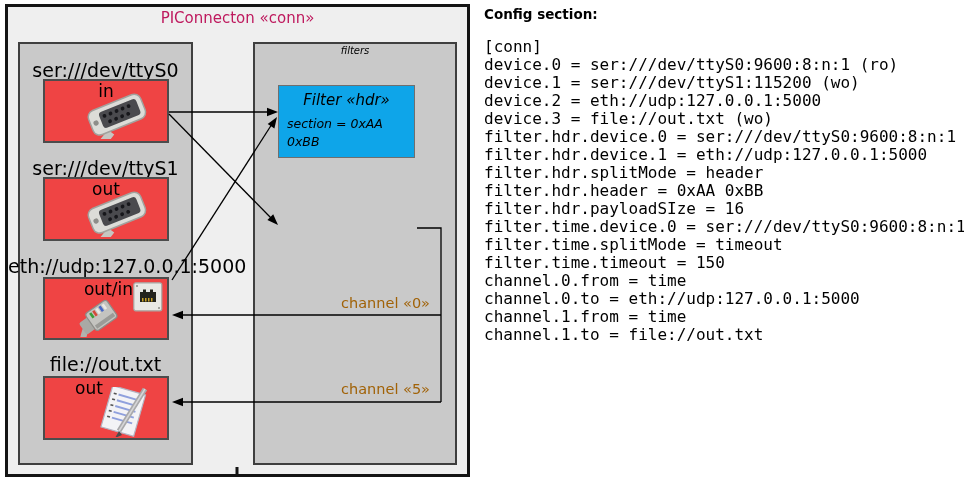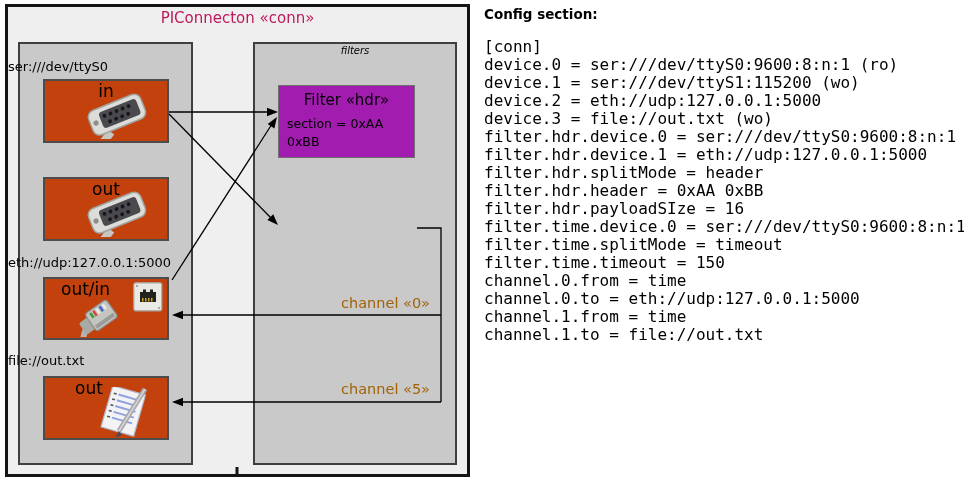--- a/index.html
+++ b/index.html
@@ -18,32 +18,32 @@
   }
   .panel{
     position:absolute;background:#c9c9c9;border:2px solid #3f3f3f;
   }
   .panel-devices{left:10px;top:35px;width:171px;height:419px;}
   .panel-filters{left:245px;top:35px;width:200px;height:419px;}
   .filters-title{
     position:absolute;left:0;right:0;top:1px;text-align:center;font-size:10px;font-style:italic;
   }
   .dev-label{
-    position:absolute;left:-12px;right:-12px;text-align:left;font-size:13px;white-space:nowrap;
+    position:absolute;left:-12px;right:-12px;text-align:center;font-size:19px;white-space:nowrap;
   }
   .dev-box{
     position:absolute;left:23px;width:122px;height:60px;
-    background:#c2410c;border:2px solid #4c4c4c;
+    background:#ef4444;border:2px solid #4c4c4c;
   }
   .dev-dir{font-size:17px;line-height:20px;position:absolute;top:0;left:0;right:0;text-align:center;}
-  .dev-dir.left{text-align:left;padding-left:16px;}
+  .dev-dir.left{text-align:center;padding-left:5px;}
   .dev-dir.midleft{padding-right:34px;}
   .fil-box{
     position:absolute;left:23px;width:135px;
-    background:#a21caf;border:1.5px solid #6f6f6f;
+    background:#0ea5e9;border:1.5px solid #6f6f6f;font-style:italic;
   }
   .fil-title{position:absolute;top:5px;left:0;right:0;text-align:center;font-size:15px;}
   .fil-props{position:absolute;left:8px;right:4px;font-size:12.5px;line-height:18px;}
   .chan-label{
     position:absolute;width:100px;text-align:right;font-size:14.5px;color:#a16207;white-space:nowrap;
   }
   .overlay{position:absolute;left:0;top:0;pointer-events:none;}
   
   .config{position:absolute;left:484px;top:0;}
   .config-heading{
@@ -81,20 +81,21 @@
               <circle cx="56" cy="20.5" r="1.9"></circle>
             <circle cx="33.2" cy="27.5" r="1.9"></circle>
               <circle cx="39.7" cy="27.5" r="1.9"></circle>
               <circle cx="46.2" cy="27.5" r="1.9"></circle>
               <circle cx="52.7" cy="27.5" r="1.9"></circle>
           </g>
         </g>
       </svg>
     </div>
 
+    <div class="dev-label" style="top:113px">ser:///dev/ttyS1</div>
     <div class="dev-box" style="top:133px">
       <span class="dev-dir">out</span>
       <svg class="icon-abs" style="left:30px;top:10px" width="82" height="48" viewBox="0 0 82 48">
         <g transform="rotate(-22 41 24)">
           <path d="M30,38 C20,44 12,48 6,52" stroke="#c6c6c2" stroke-width="8" fill="none"></path>
           <rect x="14" y="11" width="56" height="26" rx="7" fill="#dcdcd8" stroke="#a2a29e" stroke-width="1.5"></rect>
           <circle cx="19.5" cy="24" r="2.6" fill="#8e8e8a"></circle>
           <rect x="25" y="15.5" width="40" height="17" rx="3.5" fill="#4a4a4e"></rect>
           <g fill="#17171b">
             <circle cx="30" cy="20.5" r="1.9"></circle>

